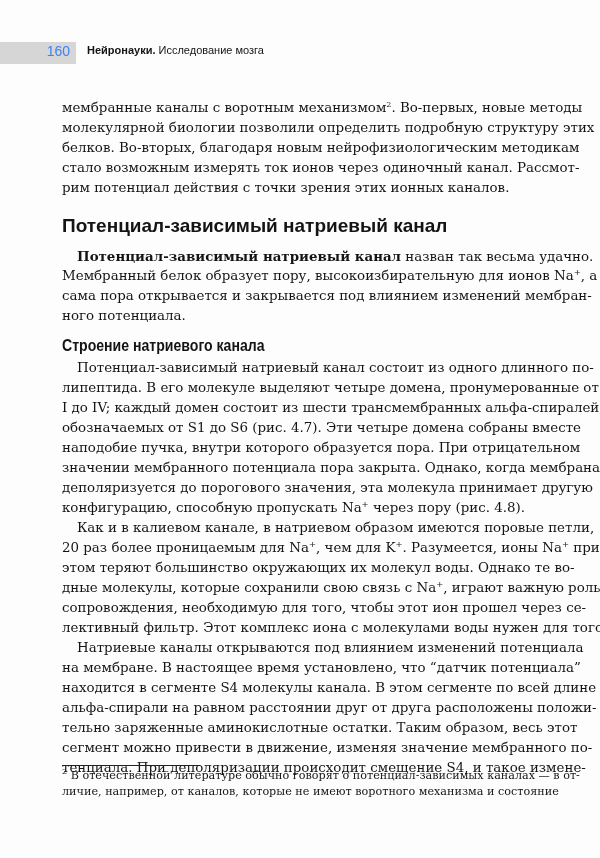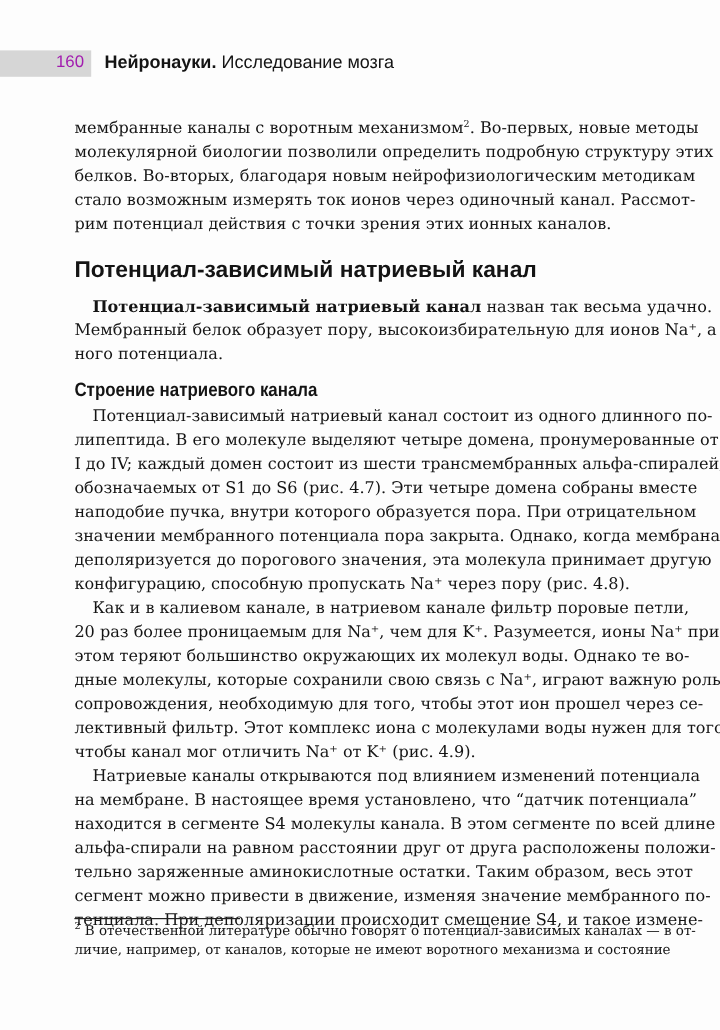--- a/index.html
+++ b/index.html
@@ -1,20 +1,20 @@
 <!DOCTYPE html>
 <html><head>
   <meta charset="utf-8">
   <style>
     html, body { margin: 0; padding: 0; background: #fdfdfd; }
     body { width: 600px; height: 858px; position: relative; overflow: hidden; color: #141414; }
     .header { position: absolute; top: 40px; left: 0; width: 600px; height: 24px; }
     .header-bar { position: absolute; left: 0; top: 2px; width: 76px; height: 22px; background: #d6d6d6; }
-    .page-num { position: absolute; left: 38px; top: 3px; width: 32px; text-align: right; font-family: "Liberation Sans", sans-serif; font-size: 14px; color: #a21caf; }
-    .running-title { position: absolute; left: 87px; top: 4px; font-family: "Liberation Sans", sans-serif; font-size: 15px; white-space: nowrap; }
+    .page-num { position: absolute; left: 38px; top: 3px; width: 32px; text-align: right; font-family: "Liberation Sans", sans-serif; font-size: 14px; color: #3b82f6; }
+    .running-title { position: absolute; left: 87px; top: 4px; font-family: "Liberation Sans", sans-serif; font-size: 11px; white-space: nowrap; }
     .running-title b { font-weight: bold; }
     .content { position: absolute; left: 62px; top: 78px; width: 484px; font-family: "DejaVu Serif", serif; font-size: 13.4px; line-height: 20px; margin-top: 20px; }
     .ln { display: block; white-space: nowrap; text-align: justify; text-align-last: justify; height: 20px; }
     .ln.last { text-align-last: left; }
     .ln.ind { text-indent: 15px; }
     .h1 { font-family: "Liberation Sans", sans-serif; font-weight: bold; font-size: 19px; line-height: 24px; margin: 16px 0 8px 0; white-space: nowrap; }
     .h2 { font-family: "Liberation Sans", sans-serif; font-weight: bold; font-size: 16px; line-height: 20px; margin: 10px 0 2px 0; white-space: nowrap; transform: scaleX(0.88); transform-origin: left center; }
     .bold { font-weight: bold; }
     .fn-rule { position: absolute; left: 62px; top: 765px; width: 138px; height: 1px; background: #222; }
     .footnote { position: absolute; left: 62px; top: 768px; width: 484px; font-family: "DejaVu Serif", serif; font-size: 11.2px; line-height: 16px; }
@@ -38,44 +38,44 @@
     <span class="ln">белков. Во-вторых, благодаря новым нейрофизиологическим методикам</span>
     <span class="ln">стало возможным измерять ток ионов через одиночный канал. Рассмот-</span>
     <span class="ln last">рим потенциал действия с точки зрения этих ионных каналов.</span>
   </div>
 
   <div class="h1">Потенциал-зависимый натриевый канал</div>
 
   <div>
     <span class="ln ind"><span class="bold">Потенциал-зависимый натриевый канал</span><span> назван так весьма удачно.</span></span>
     <span class="ln">Мембранный белок образует пору, высокоизбирательную для ионов Na⁺, а</span>
+    <span class="ln">сама пора открывается и закрывается под влиянием изменений мембран-</span>
     <span class="ln last">ного потенциала.</span>
   </div>
 
   <div class="h2">Строение натриевого канала</div>
 
   <div>
     <span class="ln ind">Потенциал-зависимый натриевый канал состоит из одного длинного по-</span>
     <span class="ln">липептида. В его молекуле выделяют четыре домена, пронумерованные от</span>
     <span class="ln">I до IV; каждый домен состоит из шести трансмембранных альфа-спиралей,</span>
     <span class="ln">обозначаемых от S1 до S6 (рис. 4.7). Эти четыре домена собраны вместе</span>
     <span class="ln">наподобие пучка, внутри которого образуется пора. При отрицательном</span>
     <span class="ln">значении мембранного потенциала пора закрыта. Однако, когда мембрана</span>
     <span class="ln">деполяризуется до порогового значения, эта молекула принимает другую</span>
     <span class="ln last">конфигурацию, способную пропускать Na⁺ через пору (рис. 4.8).</span>
   </div>
 
   <div>
-    <span class="ln ind">Как и в калиевом канале, в натриевом канале фильтр поровые петли,</span>
+    <span class="ln ind">Как и в калиевом канале, в натриевом образом имеются поровые петли,</span>
     <span class="ln">20 раз более проницаемым для Na⁺, чем для K⁺. Разумеется, ионы Na⁺ при</span>
     <span class="ln">этом теряют большинство окружающих их молекул воды. Однако те во-</span>
     <span class="ln">дные молекулы, которые сохранили свою связь с Na⁺, играют важную роль</span>
     <span class="ln">сопровождения, необходимую для того, чтобы этот ион прошел через се-</span>
     <span class="ln">лективный фильтр. Этот комплекс иона с молекулами воды нужен для того,</span>
-    <span class="ln last">чтобы канал мог отличить Na⁺ от K⁺ (рис. 4.9).</span>
   </div>
 
   <div>
     <span class="ln ind">Натриевые каналы открываются под влиянием изменений потенциала</span>
     <span class="ln">на мембране. В настоящее время установлено, что “датчик потенциала”</span>
     <span class="ln">находится в сегменте S4 молекулы канала. В этом сегменте по всей длине</span>
     <span class="ln">альфа-спирали на равном расстоянии друг от друга расположены положи-</span>
     <span class="ln">тельно заряженные аминокислотные остатки. Таким образом, весь этот</span>
     <span class="ln">сегмент можно привести в движение, изменяя значение мембранного по-</span>
     <span class="ln">тенциала. При деполяризации происходит смещение S4, и такое измене-</span>

